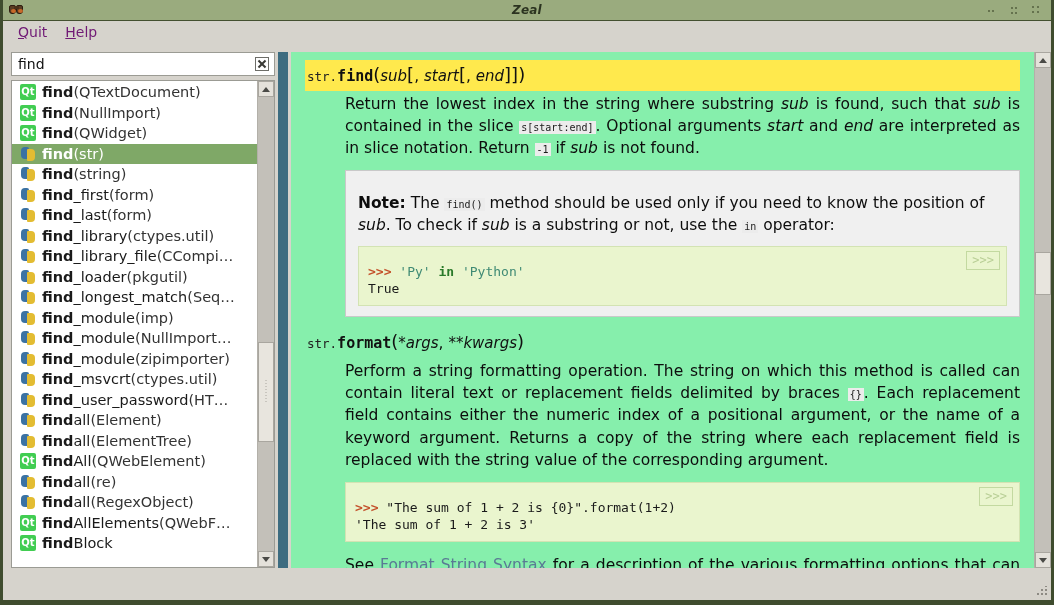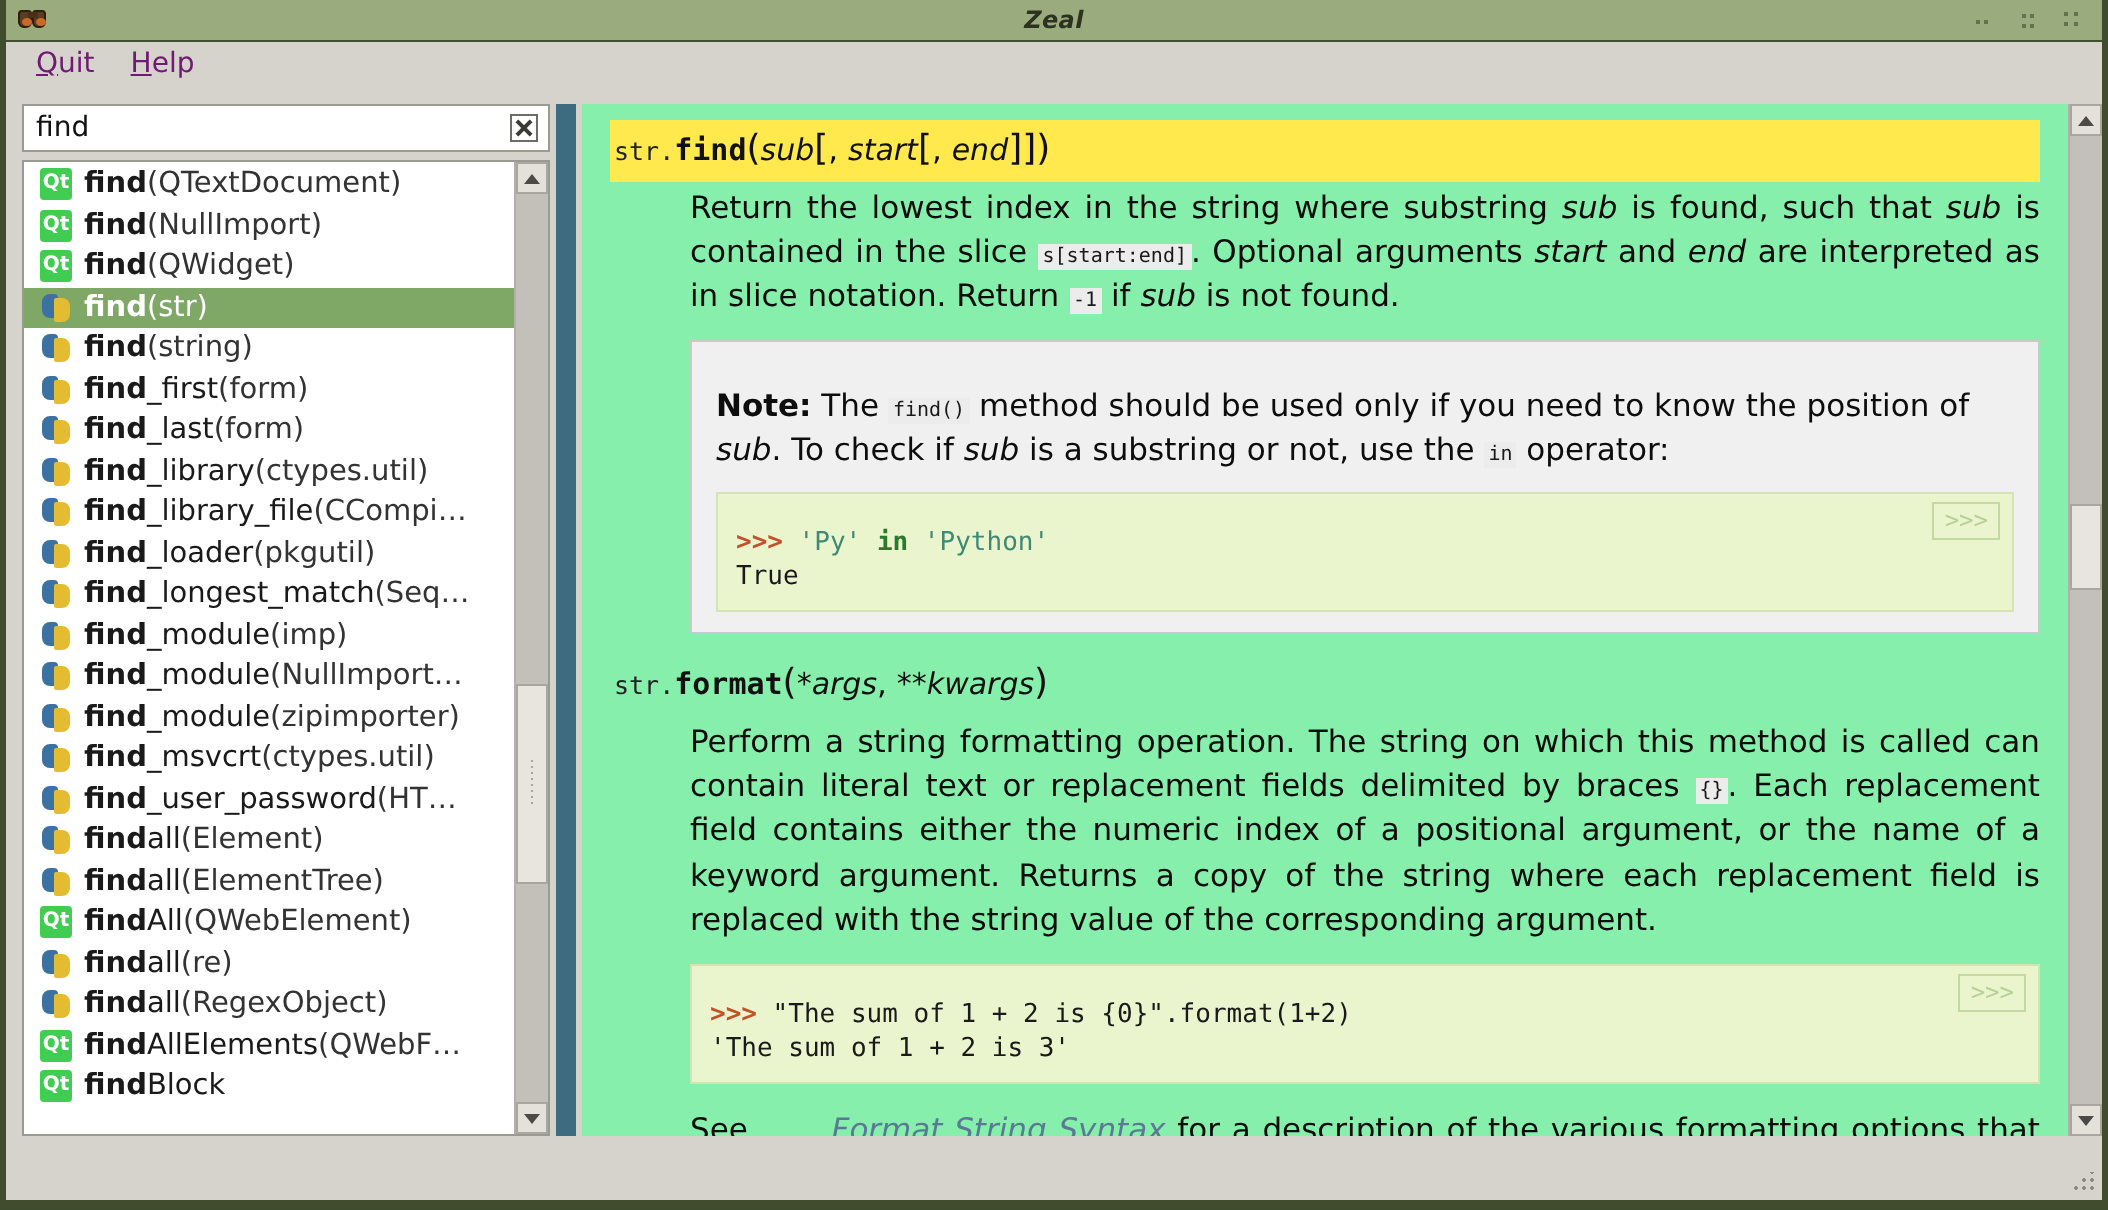--- a/index.html
+++ b/index.html
@@ -361,23 +361,21 @@
   }
 
   .seealso {
     margin: 10px 0 6px 40px;
     text-align: justify;
     font-size: 15.5px;
     line-height: 1.45;
   }
   .link {
     color: #5a7a94;
-    font-style: italic;
     cursor: pointer;
-    margin-left: 36px;
   }
 
   
   .doc-sb { width: 17px; min-width: 17px; }
 
   
   .bottom-filler { height: 32px; min-height: 32px; background: #d6d3cc; }
   .resize-grip {
     position: absolute; right: 4px; bottom: 4px;
     width: 10px; height: 10px;

